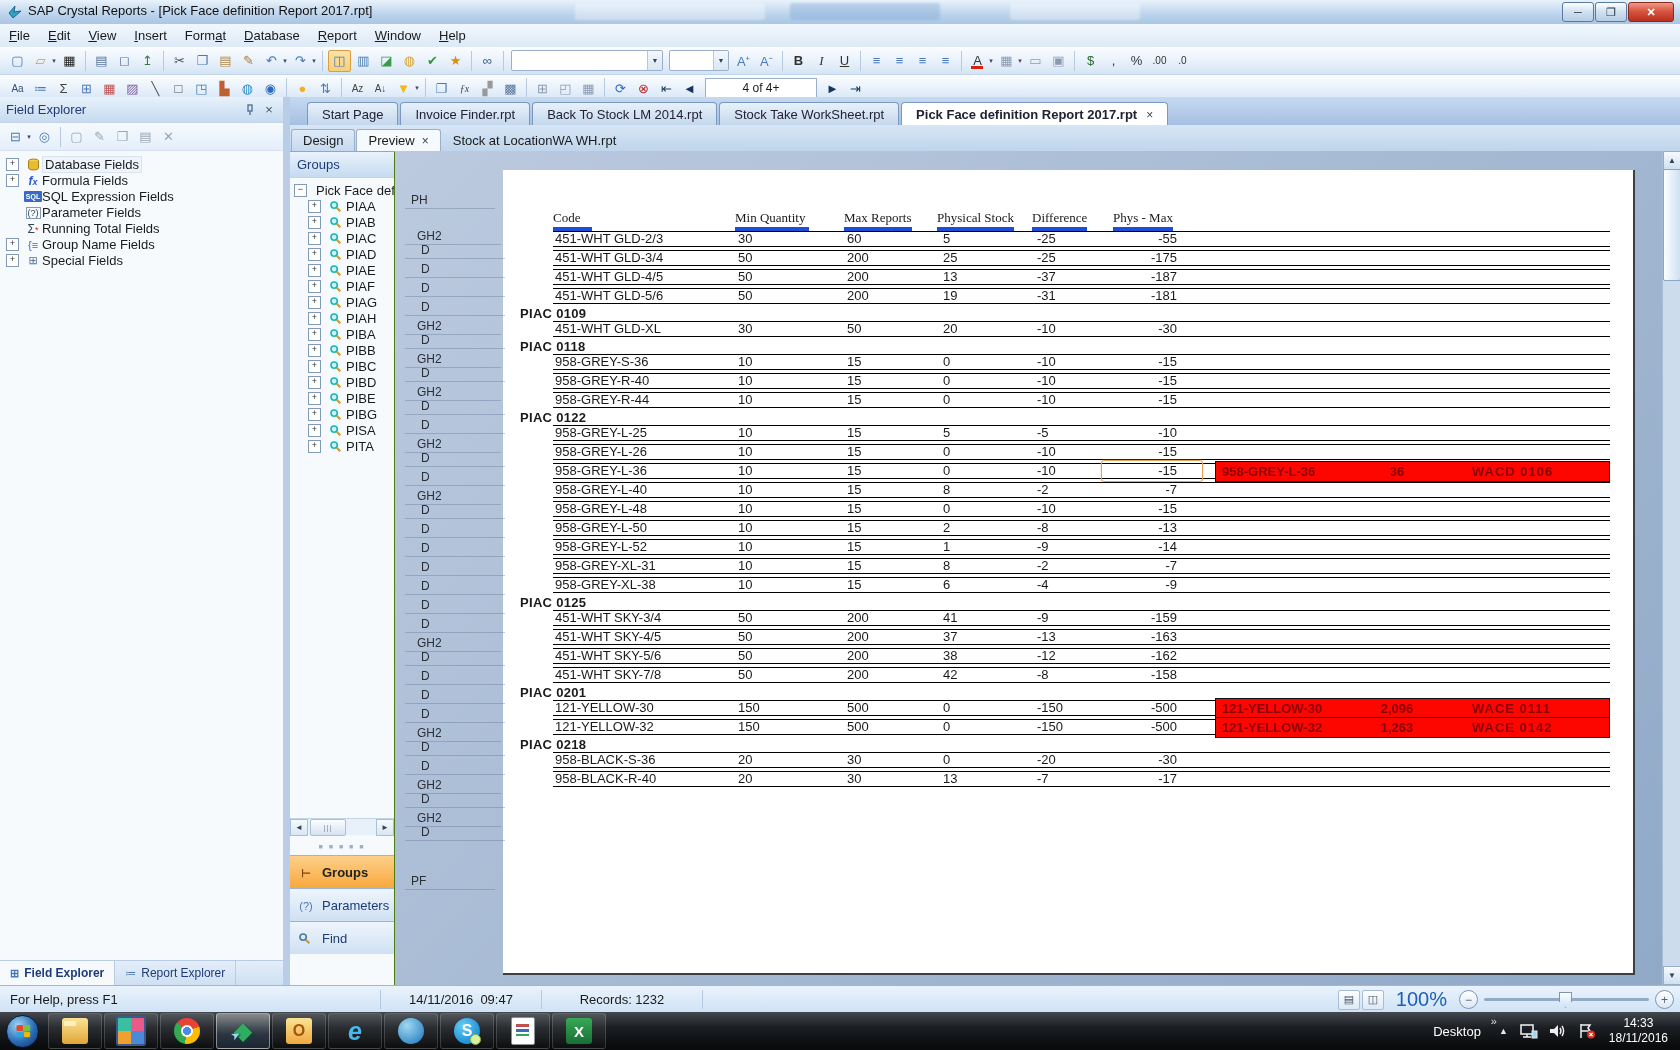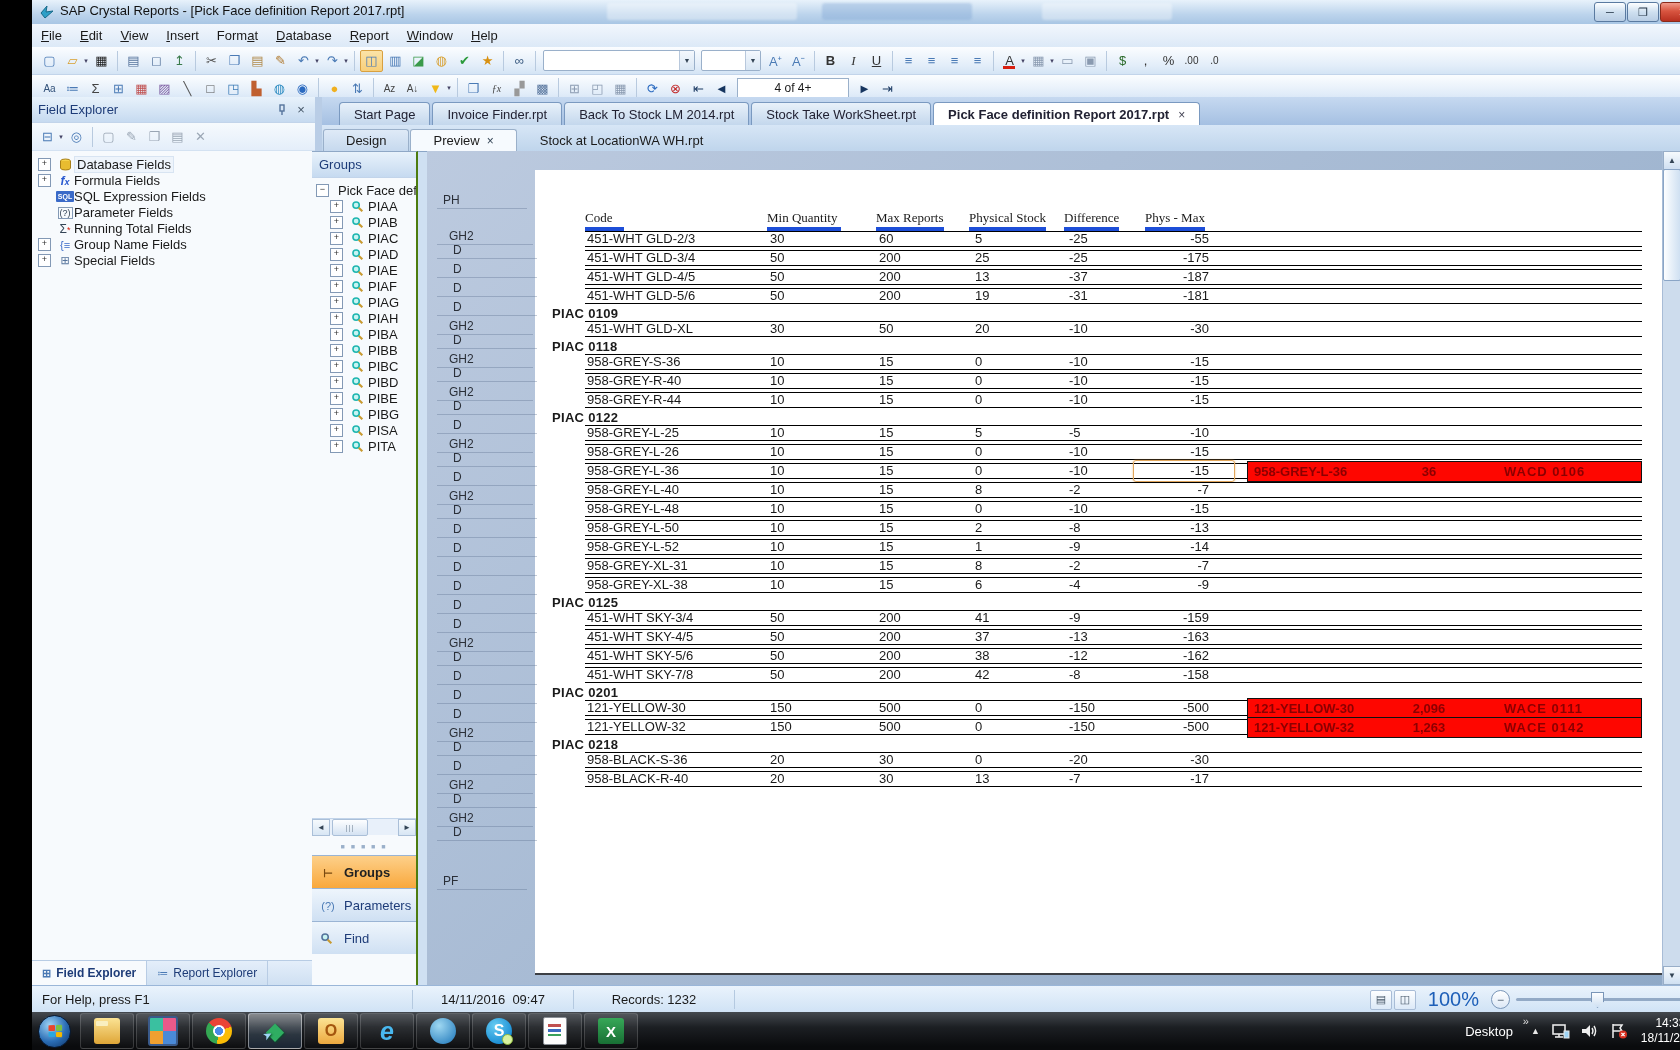--- a/index.html
+++ b/index.html
@@ -1,19 +1,19 @@
 <!DOCTYPE html>
 <html><head>
 <meta charset="utf-8">
 <style>
   html,body{margin:0;padding:0;background:#000;}
   body{width:1680px;height:1050px;overflow:hidden;position:relative;
        font-family:"Liberation Sans",sans-serif;font-size:13px;color:#1a1a1a;
        -webkit-font-smoothing:antialiased;}
-  #root{position:absolute;inset:0;background:#cfe0f2;margin-left:32px;}
+  #root{position:absolute;inset:0;background:#cfe0f2;}
 
   
   #titlebar{position:absolute;left:0;top:0;width:1680px;height:24px;
     background:linear-gradient(#e8f2fb,#bcd4ec 60%,#a9c6e4);border-bottom:1px solid #8fb0d4;}
   #titlebar .ghost{position:absolute;top:3px;height:17px;background:rgba(255,255,255,.35);
     border-radius:3px;filter:blur(1px);}
   #win-icon{position:absolute;left:7px;top:4px;}
   #win-title{position:absolute;left:28px;top:3px;font-size:13px;color:#111;}
   #win-controls{position:absolute;right:6px;top:2px;display:flex;}
   .wbtn{width:30px;height:18px;margin-left:1px;border:1px solid #5a7aa0;border-radius:3px;
@@ -51,21 +51,21 @@
     background:linear-gradient(#c6d9f0,#a5c0e2);border-bottom:1px solid #7a99c0;display:flex;align-items:flex-end;padding-left:24px;}
   .dtab{height:23px;display:flex;align-items:center;padding:0 14px;margin-right:2px;font-size:13px;
     border:1px solid #7a99c0;border-bottom:none;border-radius:4px 4px 0 0;
     background:linear-gradient(#e8f1fa,#c2d6ec);color:#223;position:relative;top:1px;}
   .dtab.active{background:#fff;font-weight:bold;}
   .dtab .x{margin-left:9px;font-weight:normal;color:#445;font-size:12px;}
 
   
   #view-tabs{position:absolute;left:283px;top:125px;right:0;height:26px;
     background:linear-gradient(#d7e6f6,#bfd5ec);border-bottom:1px solid #8aa5c6;display:flex;align-items:flex-end;padding-left:8px;}
-  .vtab{height:21px;display:flex;align-items:center;padding:0 22px;font-size:13px;margin-right:1px;
+  .vtab{height:21px;display:flex;align-items:center;padding:0 11px;font-size:13px;margin-right:1px;
     border:1px solid #9ab0ca;border-bottom:none;border-radius:3px 3px 0 0;background:linear-gradient(#dfeaf7,#c6d9ee);}
   .vtab.active{background:#f6fafe;}
   .vtab.plain{border:none;background:transparent;}
   .vtab .x{margin-left:7px;font-size:12px;color:#345;}
 
   
   #field-explorer{position:absolute;left:0;top:97px;width:283px;height:888px;background:#f7fafd;
     border-right:1px solid #8fa8c6;}
   #fe-header{height:25px;background:linear-gradient(#e8f2fb,#c6daf0);border-bottom:1px solid #c2d4ea;
     display:flex;align-items:center;padding:0 6px;color:#1e3c78;}
@@ -82,22 +82,22 @@
   .fe-item.hl .fe-lbl{background:#eef4fb;border:1px solid #d8e4f2;padding:0 2px;}
   #fe-bottom{position:absolute;left:0;bottom:0;width:100%;height:24px;display:flex;
     border-top:1px solid #b8cce4;background:linear-gradient(#e4eefa,#cfe0f2);}
   .fe-tab{flex:0 0 auto;display:flex;align-items:center;padding:0 10px;font-size:12px;color:#1e3c78;
     border-right:1px solid #b8cce4;}
   .fe-tab.active{background:#f7fafd;font-weight:bold;}
   .fe-tab .ic{margin-right:5px;font-size:11px;color:#4a7ab5;}
 
   
   #splitter{position:absolute;left:283px;top:97px;width:7px;height:888px;background:#b9cde6;}
-  #groups-panel{position:absolute;left:280px;top:151px;width:104px;height:834px;background:#f7fafd;
-    border-right:2px solid #4d7c0f;border-top:1px solid #8fa8c6;}
+  #groups-panel{position:absolute;left:290px;top:151px;width:104px;height:834px;background:#f7fafd;
+    border-right:4px solid #4d7c0f;border-top:1px solid #8fa8c6;}
   #gp-header{height:25px;background:linear-gradient(#e8f2fb,#c6daf0);border-bottom:1px solid #c2d4ea;
     display:flex;align-items:center;padding:0 7px;color:#1e3c78;}
   #gp-tree{padding:5px 0 0 4px;overflow:hidden;height:660px;}
   .gp-item{display:flex;align-items:center;height:15px;margin-bottom:1px;white-space:nowrap;}
   .gp-item .lbl{margin-left:4px;}
   .gp-children .gp-item{padding-left:14px;}
   #gp-scroll{position:absolute;left:0;bottom:151px;width:100%;height:16px;display:flex;
     background:#e8f0fa;border-top:1px solid #c2d4ea;}
   .sc-btn{width:16px;height:15px;background:linear-gradient(#f6fafd,#d8e6f4);border:1px solid #aabfd8;
     font-size:8px;display:flex;align-items:center;justify-content:center;color:#345;}

